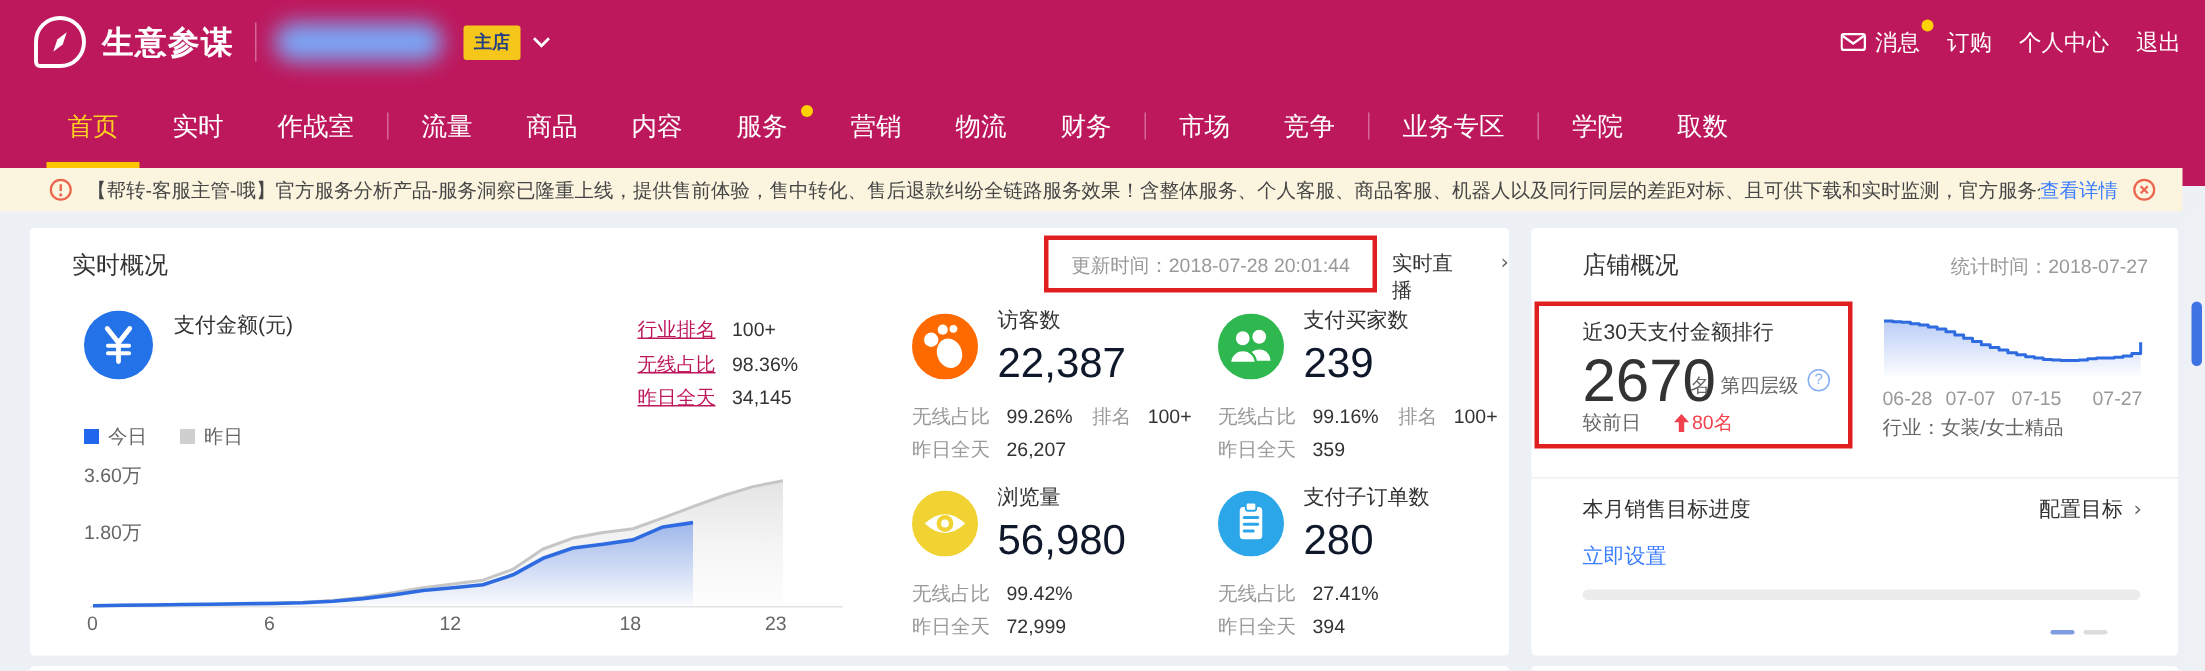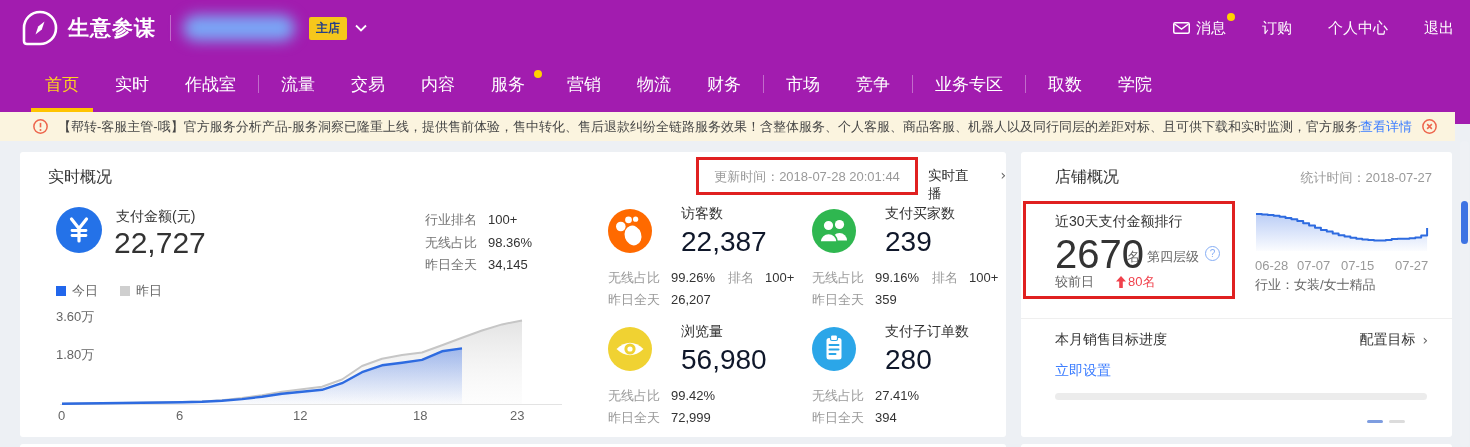--- a/index.html
+++ b/index.html
@@ -5,30 +5,30 @@
   * { box-sizing: border-box; margin: 0; padding: 0; }
   html,body { width:1470px; height:447px; }
   body {
     position: relative;
     font-family: "Liberation Sans", "DejaVu Sans", sans-serif;
     background: #EDF0F4;
     overflow: hidden;
     color: #333;
   }
   
-  .bluewrap { position:absolute; left:0; top:0; width:1470px; height:124px; background:#a21caf; }
+  .bluewrap { position:absolute; left:0; top:0; width:1470px; height:124px; background:#be185d; }
   .topbar { position:absolute; left:0; top:0; width:1470px; height:56px; display:flex; align-items:center; }
   .logo-icon { margin-left:22px; width:36px; height:36px; display:inline-flex; }
   .logo-text { color:#fff; font-size:21px; font-weight:bold; margin-left:10px; letter-spacing:1px; }
   .tb-divider { width:1px; height:26px; background:rgba(255,255,255,.35); margin:0 10px 0 14px; }
   .shop-blur { position:relative; width:118px; height:30px; overflow:visible; }
   .shop-blur i { position:absolute; left:2px; top:2px; width:112px; height:26px; background:#7AA6F6; border-radius:14px; filter:blur(7px); display:block; }
   .badge { background:#F6C71B; color:#253F87; font-size:12px; font-weight:bold; padding:3px 7px; border-radius:2px; margin-left:10px; }
   .tb-chevron { margin-left:8px; display:inline-flex; }
-  .tb-menu { margin-left:auto; margin-right:16px; display:flex; align-items:center; gap:36px; }
+  .tb-menu { margin-left:auto; margin-right:16px; display:flex; align-items:center; gap:18px; }
   .tb-item { color:#fff; font-size:15px; display:inline-flex; align-items:center; gap:6px; position:relative; cursor:pointer; }
   .ydot { position:absolute; right:-9px; top:-6px; width:8px; height:8px; border-radius:50%; background:#FFD100; }
   
   .nav { position:absolute; left:27px; top:56px; height:56px; display:flex; align-items:stretch; }
   .nav-item { position:relative; color:#fff; font-size:17px; padding:0 18px; display:flex; align-items:center; cursor:pointer; white-space:nowrap; }
   .nav-item.active { color:#FFD21E; }
   .nav-item.active::after { content:""; position:absolute; left:4px; right:4px; bottom:0; height:4px; background:#FFC400; }
   .nav-divider { width:1px; height:18px; background:rgba(255,255,255,.35); align-self:center; margin:0 4px; }
   .nav-dot { position:absolute; right:7px; top:14px; width:8px; height:8px; border-radius:50%; background:#FFD100; }
   
@@ -47,32 +47,32 @@
   
   .redbox { position:absolute; border:3px solid #E02020; pointer-events:none; z-index:5; }
   
   .update-time { position:absolute; left:678px; top:7px; width:218px; height:35px; display:flex; align-items:center; justify-content:center; font-size:13px; color:#999; }
   .live-link { position:absolute; left:908px; top:15px; font-size:13.5px; color:#333; cursor:pointer; display:flex; align-items:flex-start; gap:20px; }
   .arrow { color:#666; font-size:14px; font-family:"DejaVu Sans",sans-serif; }
   .pay-icon { position:absolute; left:36px; top:55px; width:46px; height:46px; }
   .pay-title { position:absolute; left:96px; top:56px; font-size:14px; color:#333; }
   .pay-value { position:absolute; left:94px; top:74px; font-size:30px; color:#333; }
   .pay-info { position:absolute; left:405px; top:57px; font-size:13px; line-height:22.5px; }
-  .pay-info .lbl { display:inline-block; width:63px; color:#737373; }
+  .pay-info .lbl { display:inline-block; width:63px; color:#be185d;text-decoration:underline; }
   .pay-info .val { color:#333; }
   .legend { position:absolute; left:36px; top:130px; font-size:13px; color:#666; display:flex; align-items:center; gap:22px; }
   .sw { display:inline-block; width:10px; height:10px; margin-right:6px; vertical-align:-1px; }
   .sw-today { background:#2166EC; }
   .sw-yest { background:#CFCFCF; }
   .ylab { position:absolute; left:36px; font-size:13px; color:#666; }
   .xlab { position:absolute; top:256px; font-size:13px; color:#666; }
   .chart-main { position:absolute; left:36px; top:148px; width:510px; height:112px; }
   
   .stat { position:absolute; width:215px; }
-  .stat-head { display:flex; gap:29px; }
+  .stat-head { display:flex; gap:13px; }
   .sicon { width:44px; height:44px; flex:none; margin-top:5px; }
   .stat-title { font-size:14px; color:#333; margin-top:1px; }
   .stat-value { font-size:28px; color:#0f172a; margin-top:3px; }
   .stat-rows { margin-top:9px; font-size:13px; line-height:22px; }
   .stat-rows .lbl { color:#999; margin-right:11px; }
   .stat-rows .val { color:#333; margin-right:13px; }
   
   .stat-time { position:absolute; right:20px; top:17px; font-size:13px; color:#999; }
   .rank-title { position:absolute; left:34px; top:61px; font-size:14px; color:#333; }
   .rank-value { position:absolute; left:34px; top:80px; font-size:40px; color:#333; }
@@ -132,37 +132,37 @@
       <span class="tb-item">退出</span>
     </div>
   </div>
 
   <div class="nav">
     <div class="nav-item active">首页</div>
     <div class="nav-item">实时</div>
     <div class="nav-item">作战室</div>
     <div class="nav-divider"></div>
     <div class="nav-item">流量</div>
-    <div class="nav-item">交易</div>
+    <div class="nav-item">商品</div>
     <div class="nav-item">内容</div>
     <div class="nav-item" style="padding-right:24px">
         <span>服务</span>
         <i class="nav-dot"></i>
       </div>
     <div class="nav-item">营销</div>
     <div class="nav-item">物流</div>
     <div class="nav-item">财务</div>
     <div class="nav-divider"></div>
     <div class="nav-item">市场</div>
     <div class="nav-item">竞争</div>
     <div class="nav-divider"></div>
     <div class="nav-item">业务专区</div>
     <div class="nav-divider"></div>
+    <div class="nav-item">学院</div>
     <div class="nav-item">取数</div>
-    <div class="nav-item">学院</div>
   </div>
 </div>
 
 <div class="banner">
   <span class="banner-icon">
     <svg width="15" height="15" viewBox="0 0 14 14">
         <circle cx="7" cy="7" r="6.2" fill="none" stroke="#ED654D" stroke-width="1.4"></circle>
         <line x1="7" y1="3.6" x2="7" y2="7.8" stroke="#ED654D" stroke-width="1.5"></line>
         <circle cx="7" cy="10.2" r="0.95" fill="#ED654D"></circle>
       </svg>
@@ -188,21 +188,20 @@
   </div>
 
   <span class="pay-icon">
     <svg viewBox="0 0 46 46" width="46" height="46">
       <circle cx="23" cy="23" r="23" fill="#2472E8"></circle>
       <path d="M15.5 12 L23 21.5 M30.5 12 L23 21.5 M23 21.5 V34" stroke="#fff" stroke-width="3.2" stroke-linecap="round" fill="none"></path>
       <path d="M16 23.5 H30 M16 28.5 H30" stroke="#fff" stroke-width="2.8" stroke-linecap="round"></path>
     </svg>
   </span>
   <div class="pay-title">支付金额(元)</div>
-  <div class="pay-value">22,727</div>
   <div class="pay-info">
     <div><span class="lbl">行业排名</span><span class="val">100+</span></div>
     <div><span class="lbl">无线占比</span><span class="val">98.36%</span></div>
     <div><span class="lbl">昨日全天</span><span class="val">34,145</span></div>
   </div>
 
   <div class="legend">
     <span><i class="sw sw-today"></i><span>今日</span></span>
     <span><i class="sw sw-yest"></i><span>昨日</span></span>
   </div>

